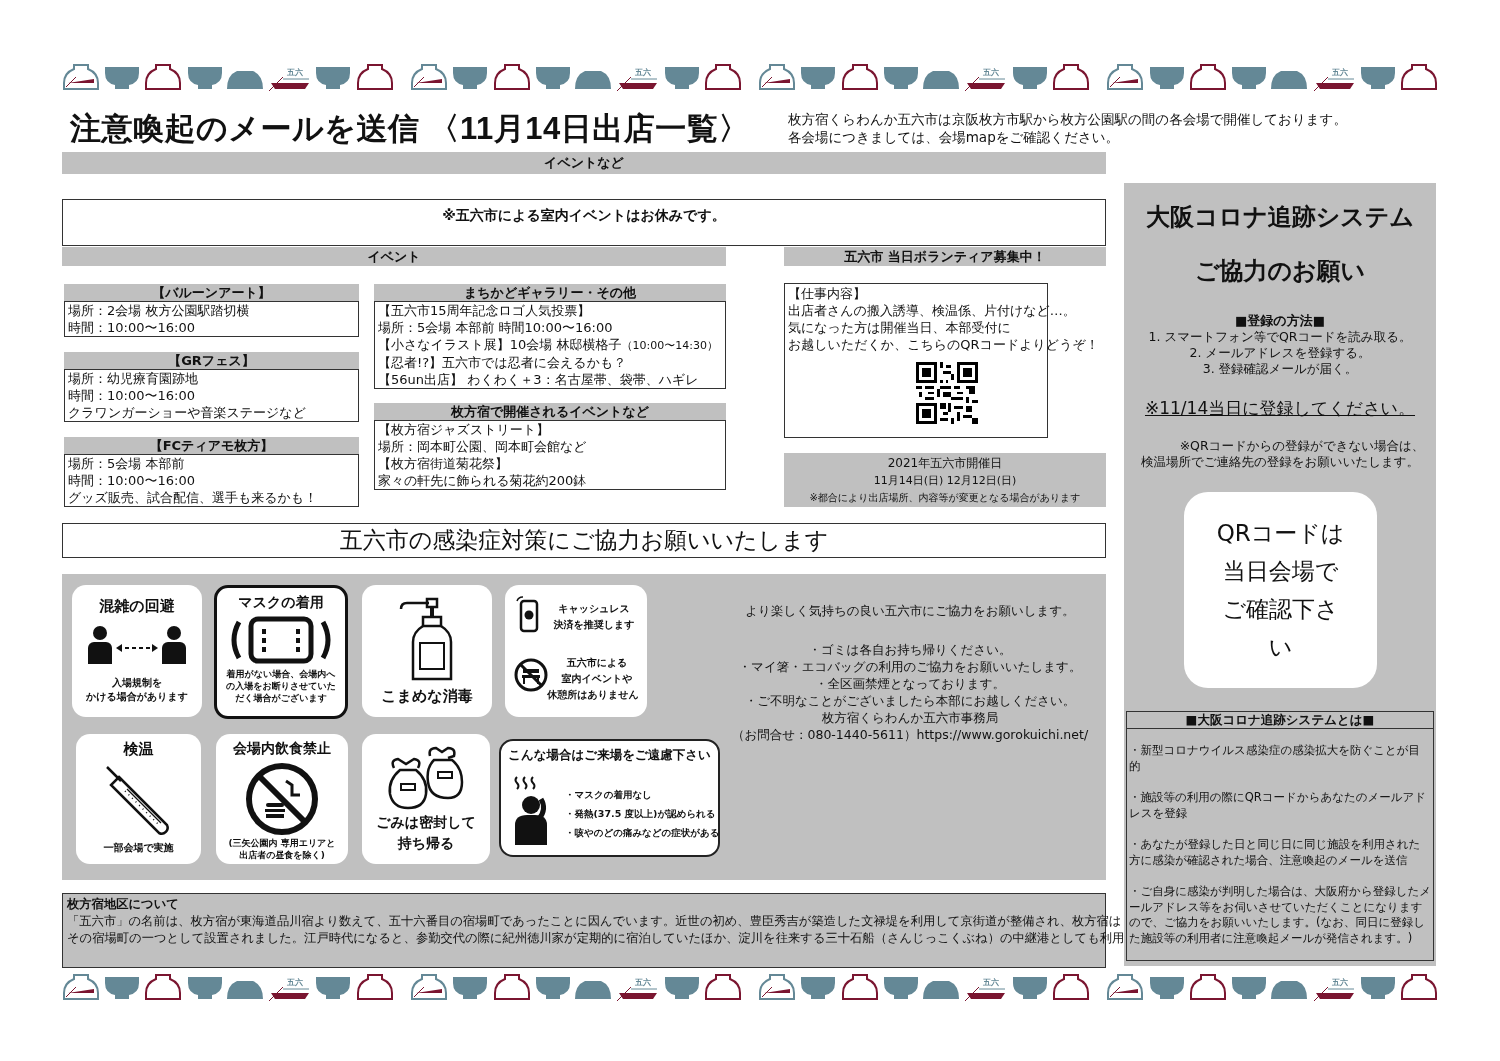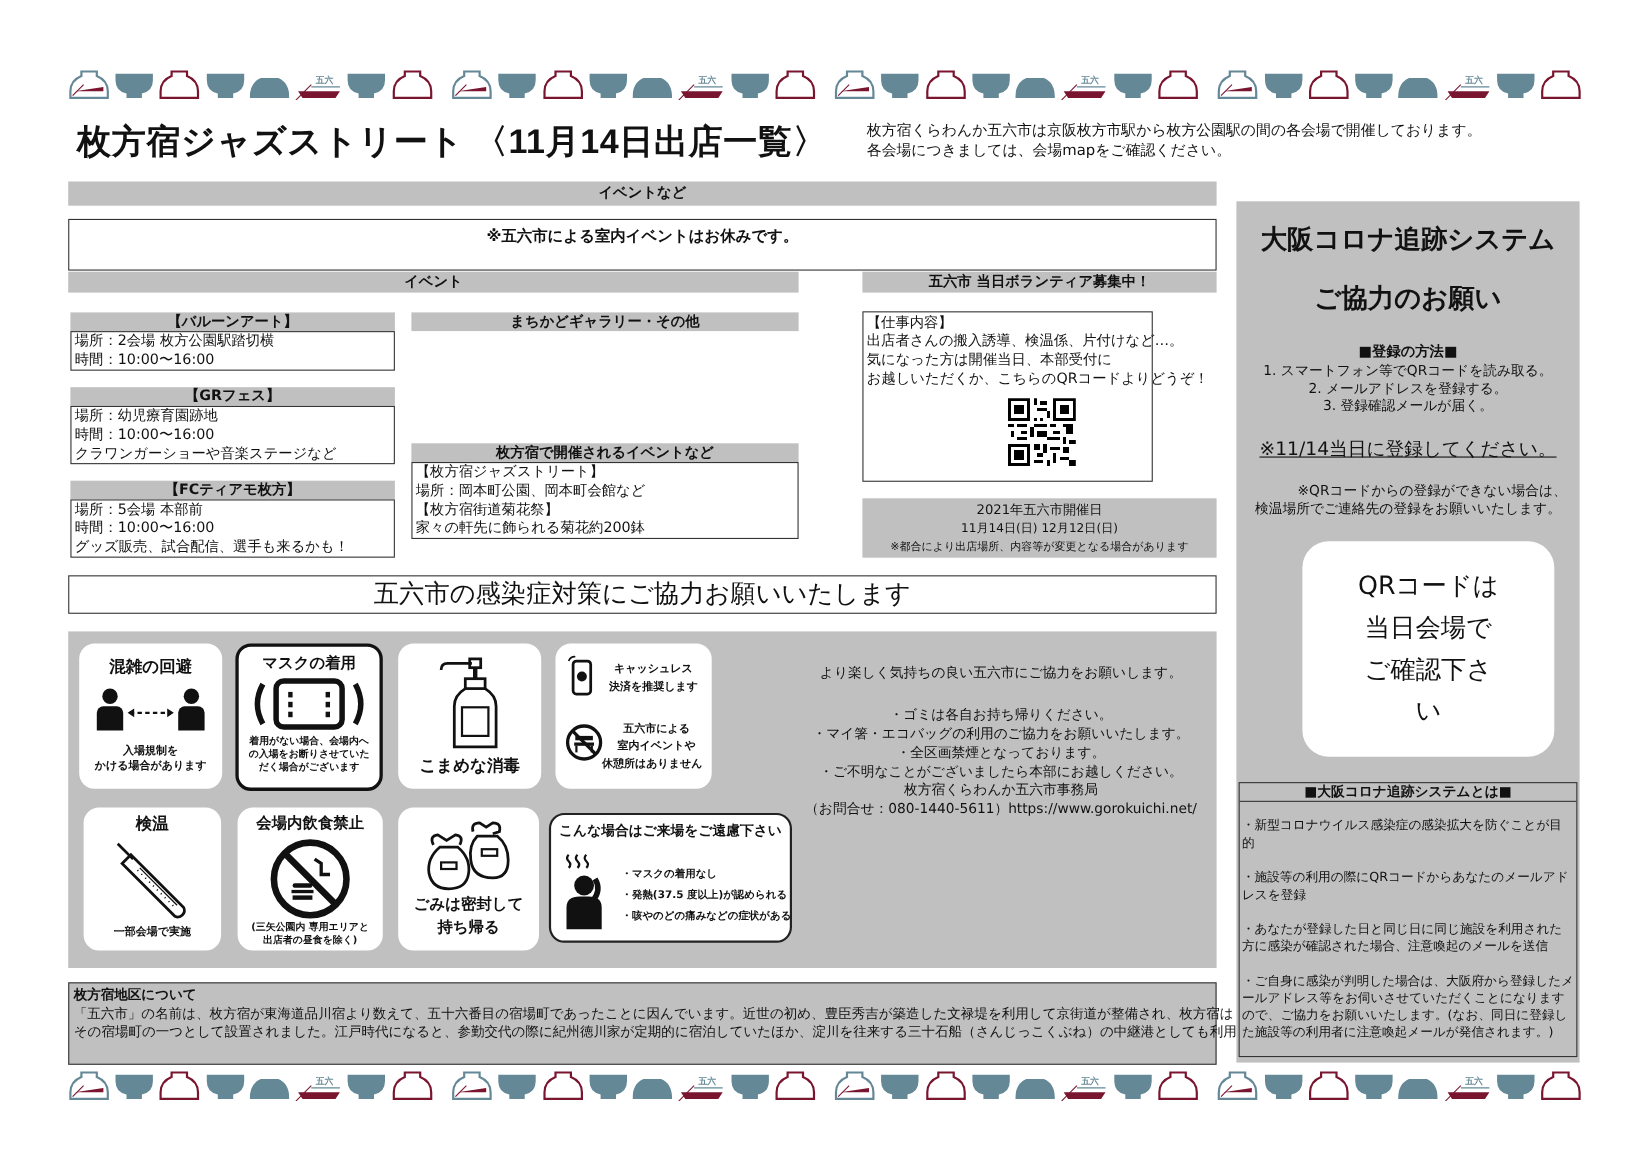--- a/index.html
+++ b/index.html
@@ -213,27 +213,27 @@
         <path d="M1 4 h34 v6 q0 10 -10 12 v4 H11 v-4 Q1 20 1 10 Z" fill="#648896"></path>
       </svg>
     </span>
     <span>
       <svg width="38" height="28" viewBox="0 0 38 28">
         <path d="M12 2 h14 v4 q10 4 10 14 v6 H2 v-6 q0 -10 10 -14 Z" fill="#fff" stroke="#7a1530" stroke-width="2"></path>
       </svg>
     </span>
   </div>
 
-<div class="abs title">枚方宿ジャズストリート 〈11月14日出店一覧〉</div>
+<div class="abs title">注意喚起のメールを送信 〈11月14日出店一覧〉</div>
 <div class="abs intro">
   <div>枚方宿くらわんか五六市は京阪枚方市駅から枚方公園駅の間の各会場で開催しております。</div>
   <div>各会場につきましては、会場mapをご確認ください。</div>
 </div>
 
-<div class="abs hdr-bar" style="left:62px; top:165px; width:1044px;">イベントなど</div>
+<div class="abs hdr-bar" style="left:62px; top:152px; width:1044px;">イベントなど</div>
 
 <div class="abs box" style="left:62px; top:199px; width:1044px; height:47px; font-size:14px; font-weight:bold; text-align:center; line-height:30px;">※五六市による室内イベントはお休みです。</div>
 
 <div class="abs hdr-bar" style="left:62px; top:247px; width:664px; height:19px; line-height:19px;">イベント</div>
 <div class="abs hdr-bar" style="left:784px; top:247px; width:322px; height:19px; line-height:19px;">五六市 当日ボランティア募集中！</div>
 
 <div class="abs" style="left:64px; top:284px; width:295px;">
   <div class="evt-title">【バルーンアート】</div>
   <div class="evt-box">
     <div>場所：2会場 枚方公園駅踏切横</div>
@@ -254,20 +254,27 @@
   <div class="evt-title">【FCティアモ枚方】</div>
   <div class="evt-box">
     <div>場所：5会場 本部前</div>
     <div>時間：10:00〜16:00</div>
     <div>グッズ販売、試合配信、選手も来るかも！</div>
   </div>
 </div>
 
 <div class="abs" style="left:374px; top:284px; width:352px;">
   <div class="evt-title">まちかどギャラリー・その他</div>
+  <div class="evt-box">
+    <div>【五六市15周年記念ロゴ人気投票】</div>
+    <div>場所：5会場 本部前 時間10:00〜16:00</div>
+    <div><span>【小さなイラスト展】10会場 林邸横格子</span><span style="font-size:11px;">（10:00〜14:30）</span></div>
+    <div>【忍者!?】五六市では忍者に会えるかも？</div>
+    <div>【56un出店】 わくわく＋3：名古屋帯、袋帯、ハギレ</div>
+  </div>
 </div>
 
 <div class="abs" style="left:374px; top:403px; width:352px;">
   <div class="evt-title">枚方宿で開催されるイベントなど</div>
   <div class="evt-box">
     <div>【枚方宿ジャズストリート】</div>
     <div>場所：岡本町公園、岡本町会館など</div>
     <div>【枚方宿街道菊花祭】</div>
     <div>家々の軒先に飾られる菊花約200鉢</div>
   </div>
@@ -506,21 +513,21 @@
   <div class="side-h1" style="margin-top:18px;">大阪コロナ追跡システム</div>
   <div class="side-h1" style="margin-top:22px;">ご協力のお願い</div>
   <div class="side-small" style="margin-top:26px; font-weight:bold; font-size:13px;">■登録の方法■</div>
   <div class="side-small">1. スマートフォン等でQRコードを読み取る。</div>
   <div class="side-small">2. メールアドレスを登録する。</div>
   <div class="side-small">3. 登録確認メールが届く。</div>
   <div style="margin:20px auto 0; width:296px; text-align:center; font-size:17px; text-decoration:underline; white-space:nowrap;">※11/14当日に登録してください。</div>
   <div class="side-small" style="margin-top:18px;margin-left:44px;">※QRコードからの登録ができない場合は、</div>
   <div class="side-small">検温場所でご連絡先の登録をお願いいたします。</div>
 
-  <div class="card" style="left:60px; top:309px; width:229px; height:196px; border-radius:24px; text-align:center; font-size:23px; line-height:38px; padding-top:22px;">
+  <div class="card" style="left:60px; top:309px; width:193px; height:196px; border-radius:24px; text-align:center; font-size:23px; line-height:38px; padding-top:22px;">
     <div>QRコードは</div>
     <div>当日会場で</div>
     <div>ご確認下さ</div>
     <div>い</div>
   </div>
 
   <div style="position:absolute; left:2px; top:528px; width:308px; height:250px; border:1.5px solid #333;">
     <div style="border-bottom:1.5px solid #333; text-align:center; font-size:12.5px; font-weight:bold; line-height:16px;">■大阪コロナ追跡システムとは■</div>
     <div style="padding:14px 2px 0; font-size:11.5px; line-height:15.5px;">
       <div>・新型コロナウイルス感染症の感染拡大を防ぐことが目的</div>

